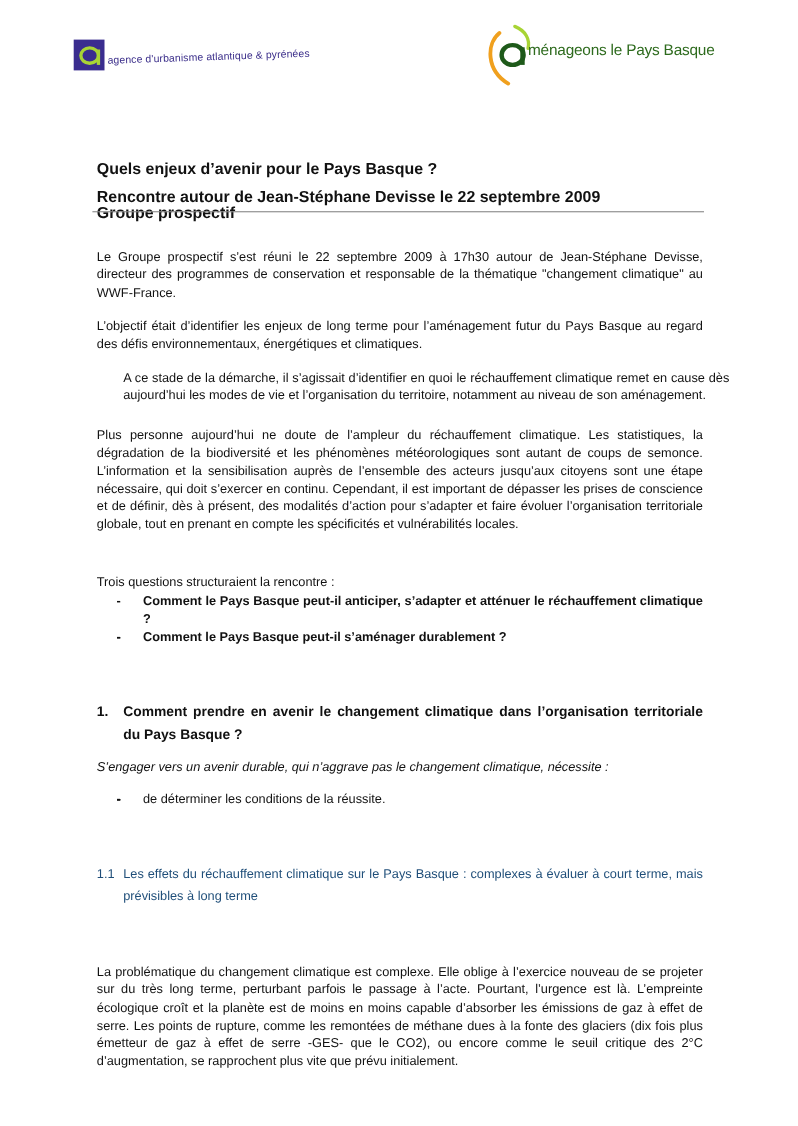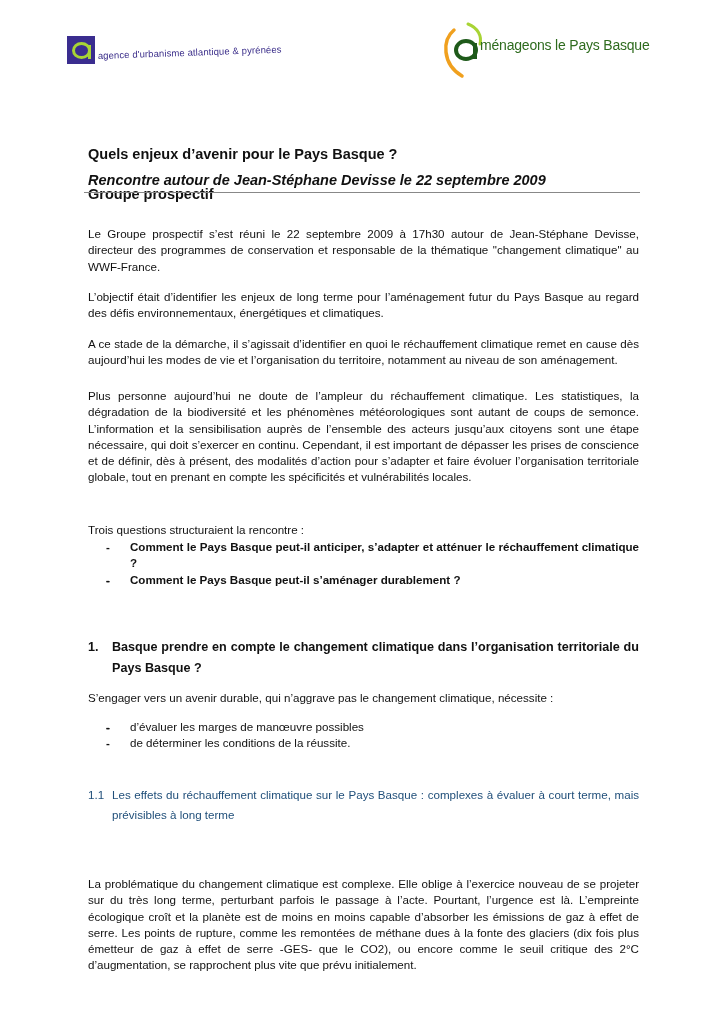--- a/index.html
+++ b/index.html
@@ -15,39 +15,39 @@
 
     .logo-right { position: absolute; left: 440px; top: 22px; width: 220px; height: 50px; }
     .logo-right svg { position: absolute; left: 0; top: 0; }
     .logo-right .label { position: absolute; left: 40px; top: 15px; font-size: 14px; color: #2e6b1e; white-space: nowrap; letter-spacing: -0.2px; }
 
     
     .content { position: absolute; left: 88px; width: 551px; }
     .title { font-weight: bold; font-size: 14.5px; }
     .t1 { top: 126px; margin-top: 20px; }
     .t2 { top: 151px; margin-top: 35px; }
-    .t3 { top: 172px; font-style: italic; }
+    .t3 { top: 172px; }
     .rule { position: absolute; left: 84px; top: 192px; width: 556px; height: 1px; background: #888; }
 
     .p { font-size: 11.6px; line-height: 16.3px; text-align: justify; }
     .p1 { top: 226px; }
     .p2 { top: 289px; }
-    .p3 { top: 336px; }
+    .p3 { top: 336px; margin-left: 24px; }
     .p4 { top: 388px; }
     .p5 { top: 522px; }
 
     .qlist { position: absolute; left: 106px; width: 533px; top: 539px; font-size: 11.6px; line-height: 16.3px; font-weight: bold; }
     .qlist li { list-style: none; position: relative; padding-left: 24px; text-align: justify; }
     .qlist li .dash { position: absolute; left: 0; top: 0; font-weight: bold; }
 
     .h1 { top: 637px; font-weight: bold; font-size: 12.6px; line-height: 21px; }
     .h1 .num { position: absolute; left: 0; top: 0; }
     .h1 .txt { display: block; padding-left: 24px; text-align: justify; text-align-last: auto; }
 
-    .p6 { top: 690px; }
+    .p6 { top: 690px; font-style: italic; }
 
     .alist { position: absolute; left: 106px; width: 533px; top: 719px; font-size: 11.6px; line-height: 16.3px; }
     .alist li { list-style: none; position: relative; padding-left: 24px; }
     .alist li .dash { position: absolute; left: 0; top: 0; font-weight: bold; }
 
     .h2 { top: 785px; font-weight: normal; font-size: 11.6px; line-height: 20px; color: #1f4e79; }
     .h2 .num { position: absolute; left: 0; top: 0; }
     .h2 .txt { display: block; padding-left: 24px; text-align: justify; }
 
     .p7 { top: 876px; }
@@ -93,32 +93,31 @@
     <span class="dash">-</span>
   </li>
   <li>
     <span class="dash">-</span>
     <span>Comment le Pays Basque peut-il s’aménager durablement ?</span>
   </li>
 </ul>
 
 <div class="content h1">
   <span class="num">1.</span>
-  <span class="txt">Basque prendre en compte le changement climatique dans l’organisation territoriale du Pays Basque ?</span>
+  <span class="txt">Comment prendre en avenir le changement climatique dans l’organisation territoriale du Pays Basque ?</span>
 </div>
 
 <p class="content p p6">S’engager vers un avenir durable, qui n’aggrave pas  le changement climatique, nécessite :</p>
 
 <ul class="alist">
   <li>
     <span class="dash">-</span>
   </li>
   <li>
     <span class="dash">-</span>
-    <span>d’évaluer les marges de manœuvre possibles</span>
   </li>
   <li>
     <span class="dash">-</span>
     <span>de déterminer les conditions de la réussite.</span>
   </li>
 </ul>
 
 <div class="content h2">
   <span class="num">1.1</span>
   <span class="txt">Les effets du réchauffement climatique sur le Pays Basque : complexes à évaluer à court terme, mais prévisibles à long terme</span>

